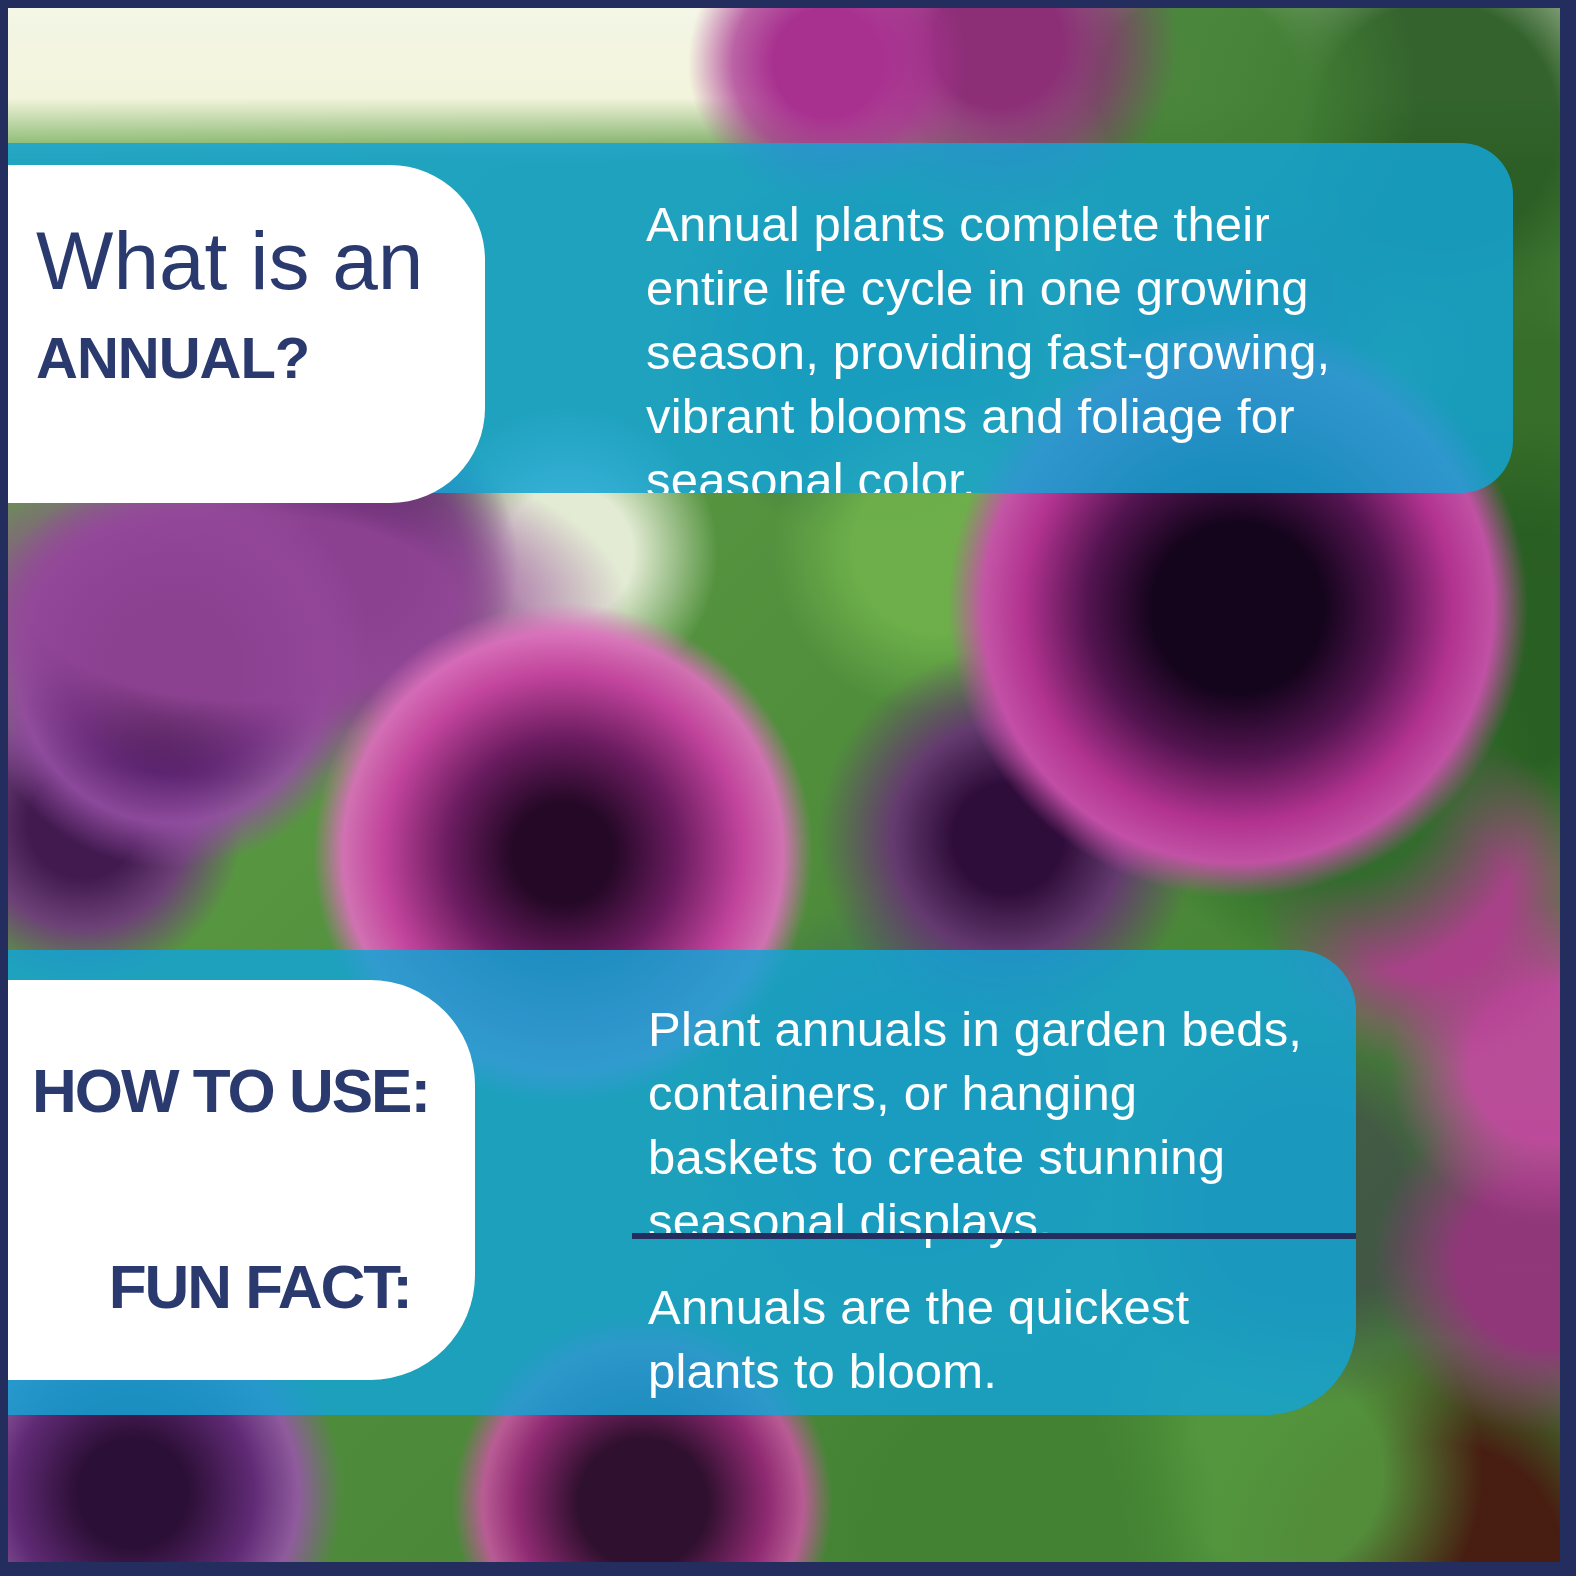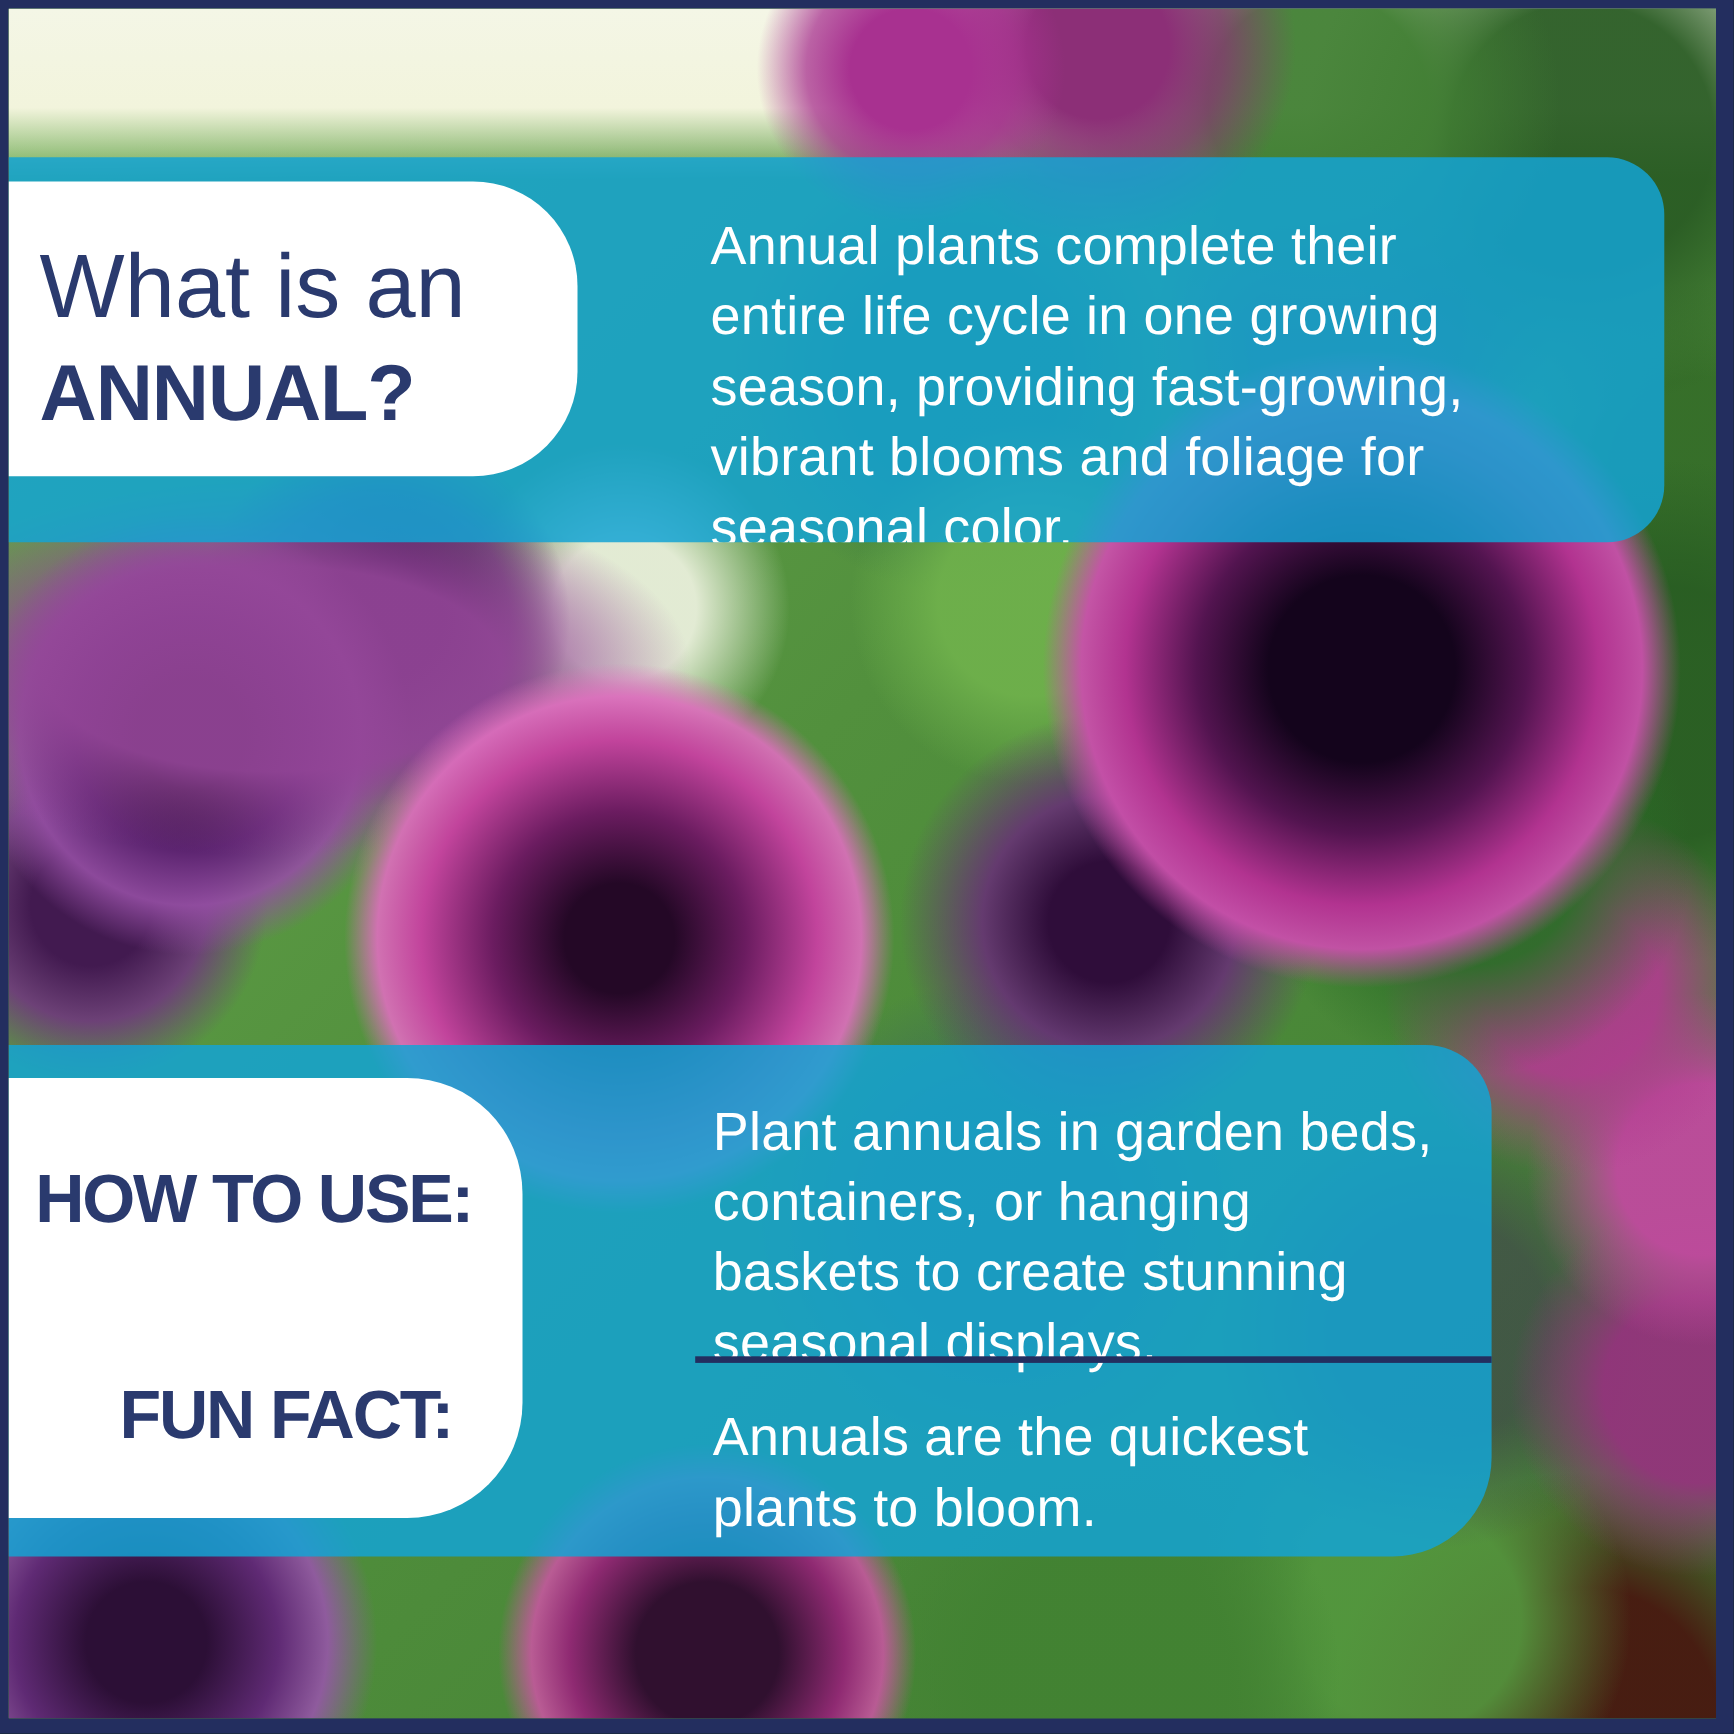--- a/index.html
+++ b/index.html
@@ -71,32 +71,32 @@
   .funfact-text{left:624px;top:309px;}
   .divider{
     position:absolute;left:624px;top:283px;
     width:812px;height:6px;background:var(--navy);
   }
   
   .card{
     position:absolute;left:8px;
     background:var(--white);
   }
-  .card-top{top:165px;width:477px;height:268px;border-radius:0 95px 95px 0;padding-left:40px;}
+  .card-top{top:165px;width:477px;height:338px;border-radius:0 95px 95px 0;}
   .card-bottom{top:980px;width:467px;height:400px;border-radius:0 105px 105px 0;}
   .title-regular{
     position:absolute;left:28px;top:46px;
     color:var(--heading);
     font-size:82px;line-height:100px;font-weight:500;
     white-space:pre;
   }
   .title-bold{
     position:absolute;left:28px;top:135px;
     color:var(--heading);
-    font-size:72px;line-height:116px;font-weight:800;
+    font-size:58px;line-height:116px;font-weight:800;
     letter-spacing:-1px;white-space:pre;
   }
   .card-label{
     position:absolute;
     color:var(--heading);
     font-size:62px;line-height:70px;font-weight:800;
     letter-spacing:-2px;white-space:pre;
   }
   .label-how{left:24px;top:76px;}
   .label-fun{right:64px;top:272px;}

